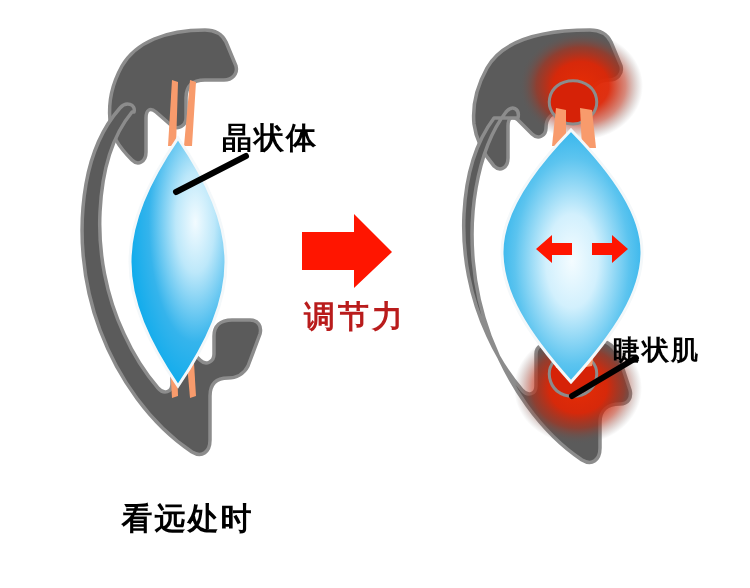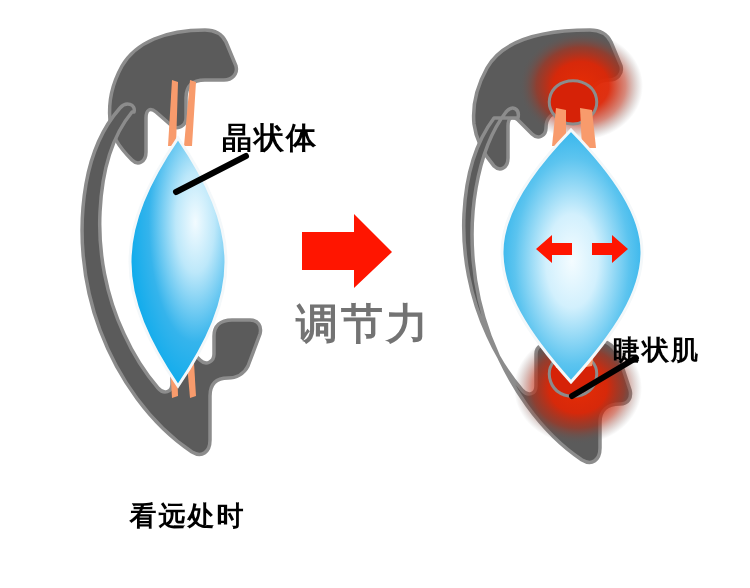--- a/index.html
+++ b/index.html
@@ -34,44 +34,44 @@
     font-weight: bold;
     color: #000000;
     white-space: nowrap;
     letter-spacing: 2px;
   }
   #caption-far {
     left: 0;
     top: 498px;
     width: 375px;
     text-align: center;
-    font-size: 27px;
+    font-size: 31px;
   }
   #caption-near {
     left: 375px;
     top: 498px;
     width: 375px;
     text-align: center;
     font-size: 31px;
   }
   #label-lens {
     left: 222px;
     top: 118px;
     font-size: 30px;
   }
   #label-ciliary {
     left: 613px;
     top: 332px;
     font-size: 27px;
   }
   #label-force {
-    left: 296px;
+    left: 304px;
     top: 296px;
-    font-size: 42px;
-    color: #737373;
+    font-size: 31px;
+    color: #b91c1c;
     letter-spacing: 3px;
   }
 </style>
 </head>
 <body>
 
 <div class="stage">
 
   <svg class="diagram" viewBox="0 0 750 588" xmlns="http://www.w3.org/2000/svg">
     <defs>

